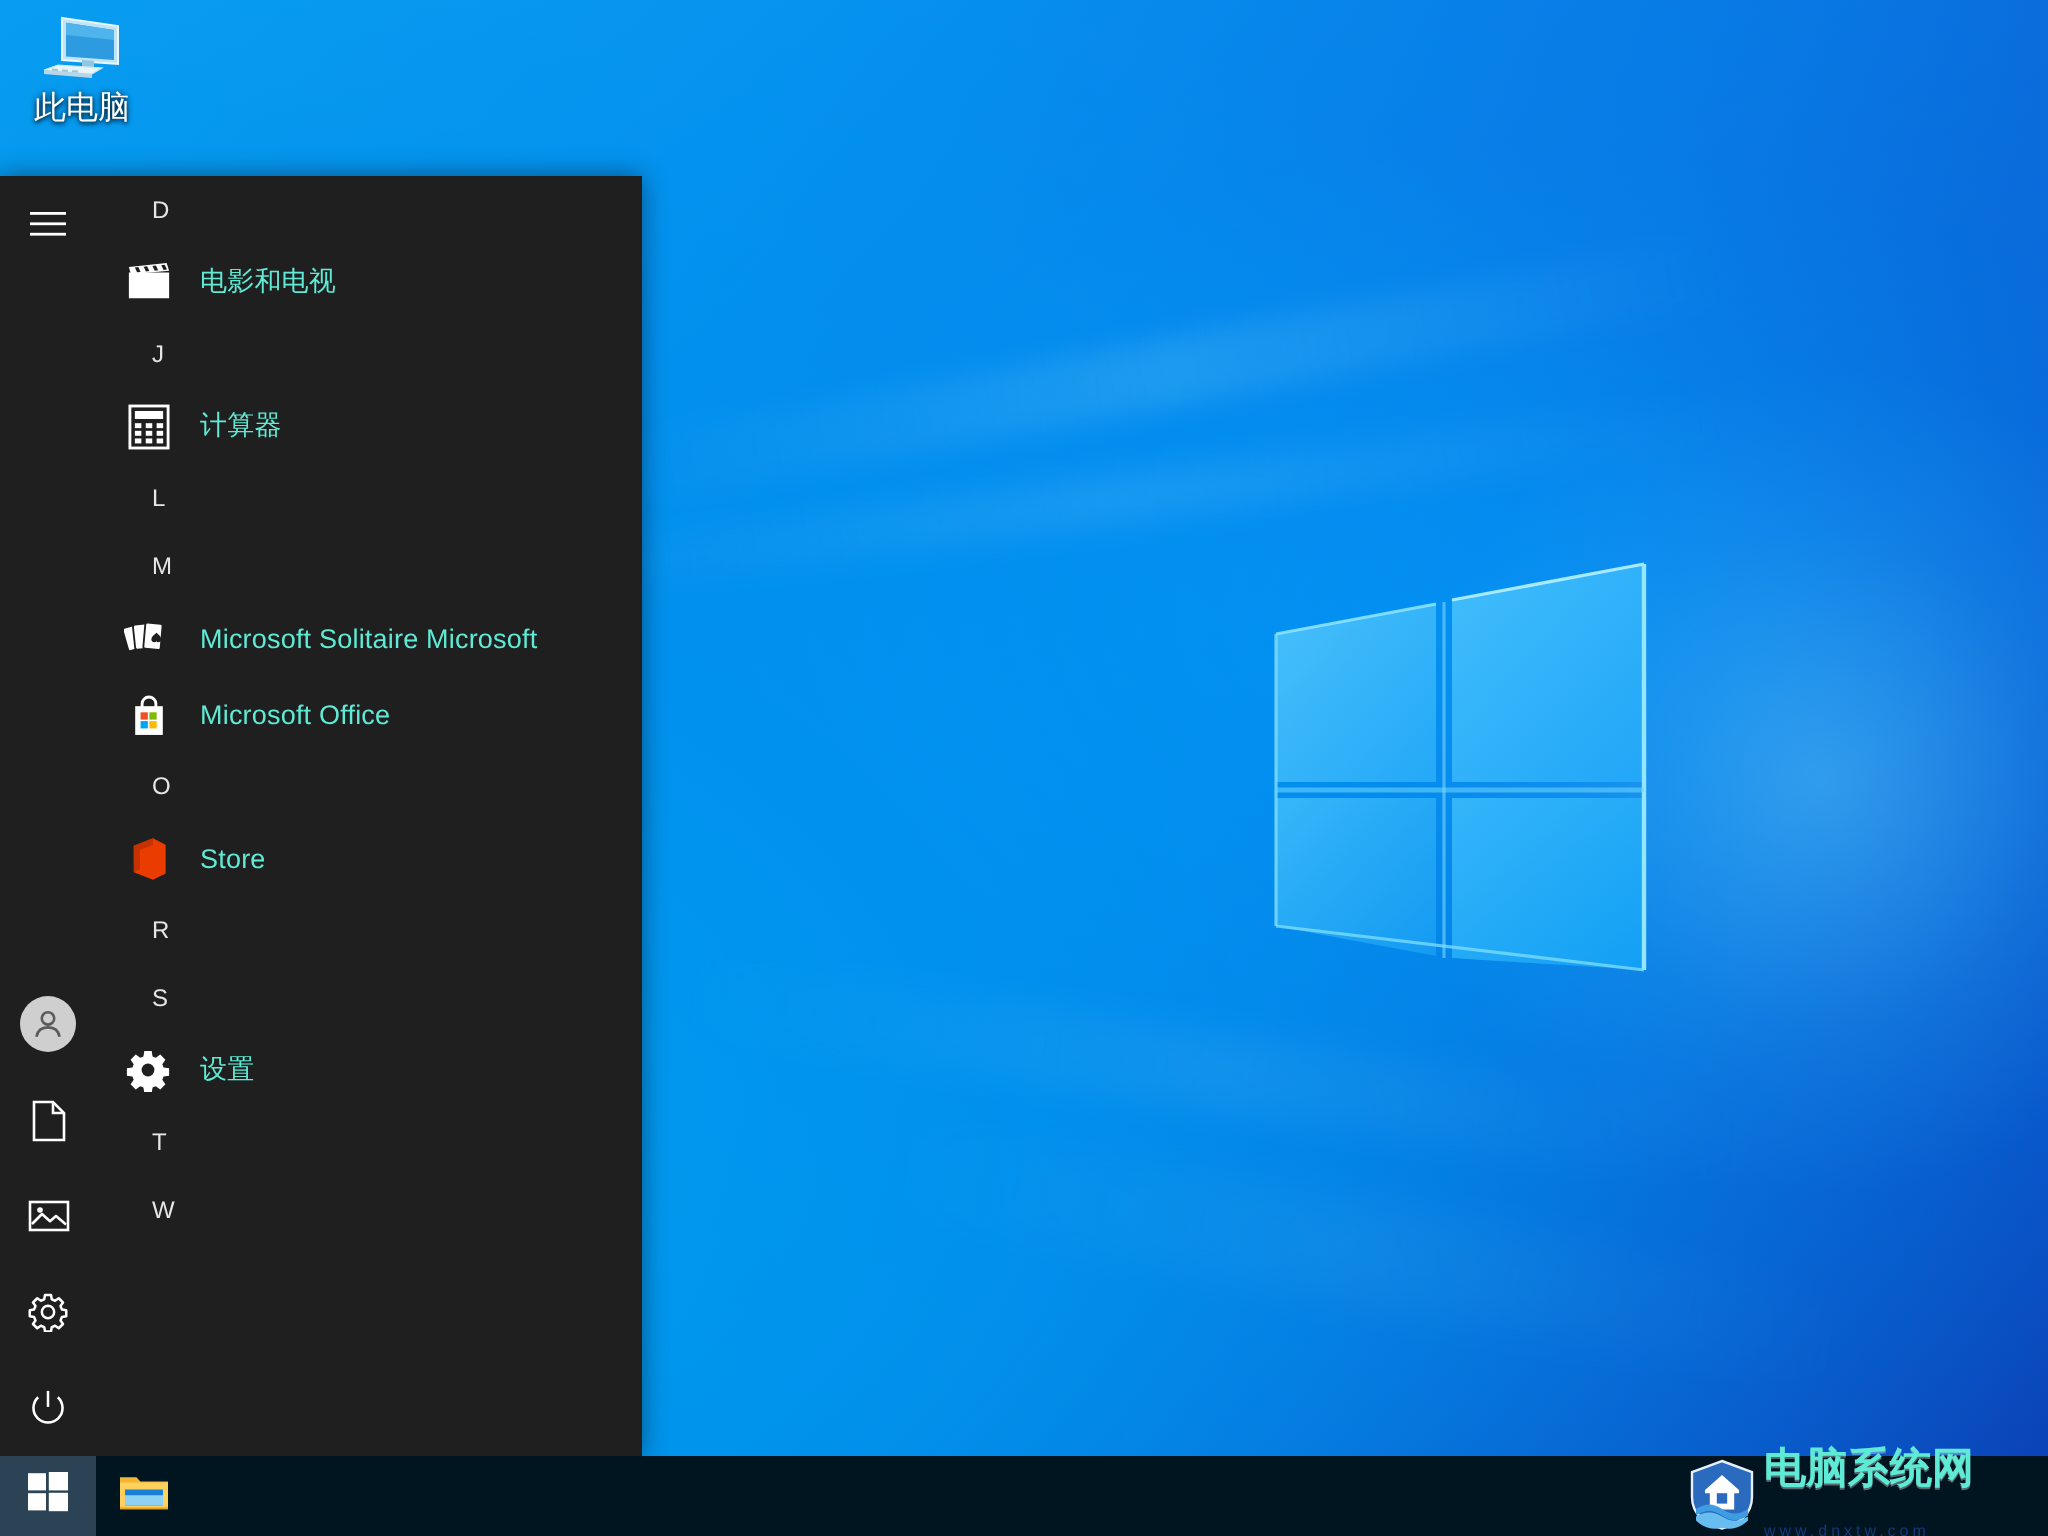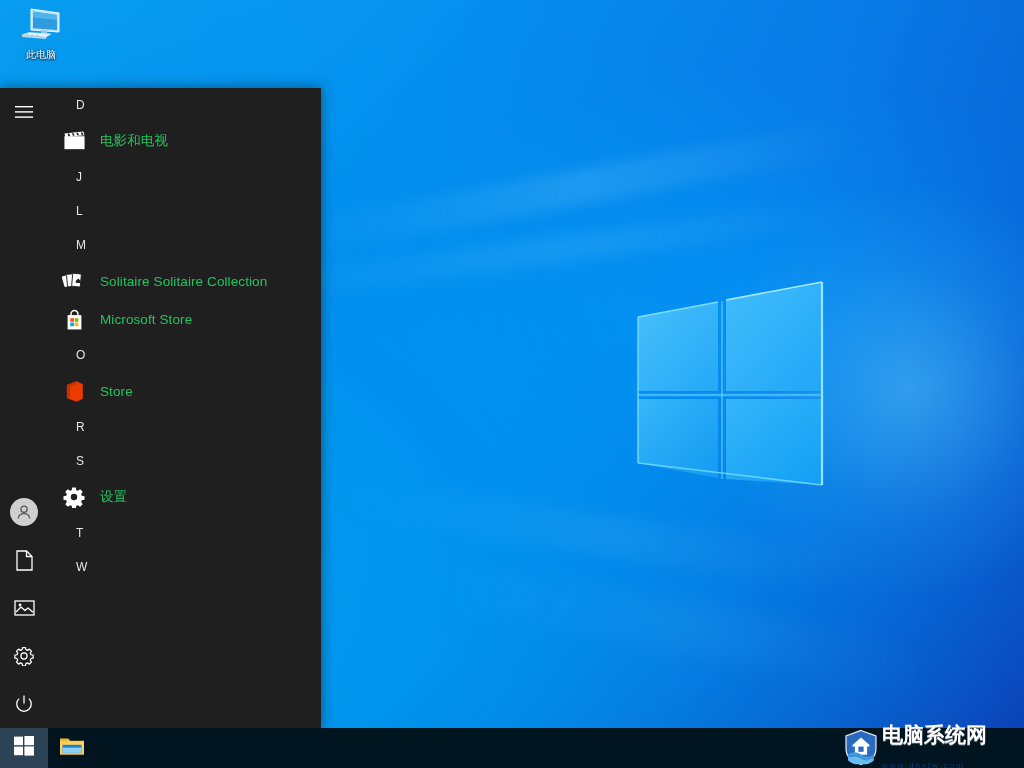--- a/index.html
+++ b/index.html
@@ -42,21 +42,21 @@
   #hero svg { width:100%; height:100%; overflow:visible; }
 
   
   #desk-icon {
     position:absolute; left:6px; top:6px; width:70px;
     display:flex; flex-direction:column; align-items:center; gap:2px;
     cursor:default;
   }
   #desk-icon .glyph { width:48px; height:40px; position:relative; }
   #desk-icon .label {
-    font-size:10px; color:#fff; line-height:14px;
+    font-size:16px; color:#fff; line-height:14px;
     text-shadow:0 1px 2px rgba(0,0,0,.75), 0 0 3px rgba(0,0,0,.6);
   }
 
   
   #startmenu {
     position:absolute; left:0; top:88px; width:321px; height:640px;
     background:#1f1f1f;
     display:flex;
     box-shadow:0 0 12px rgba(0,0,0,.45);
     overflow:hidden;
@@ -97,21 +97,21 @@
     height:38px; display:flex; align-items:center;
     padding-left:14px; padding-right:8px;
     cursor:default; position:relative;
   }
   .app-ico {
     width:24px; height:24px; flex:0 0 24px;
     display:flex; align-items:center; justify-content:center;
     margin-right:14px;
   }
   .app-label {
-    font-size:13.5px; color:#22c55e; white-space:nowrap;
+    font-size:13.5px; color:#5eead4; white-space:nowrap;
     letter-spacing:.1px;
   }
   .chev { margin-left:auto; width:16px; height:16px; display:flex; align-items:center; justify-content:center; }
 
   
   #taskbar {
     position:absolute; left:0; bottom:0; width:1024px; height:40px;
     background:#011520;
     display:flex; align-items:center;
     z-index:50;
@@ -130,23 +130,23 @@
   
   #watermark {
     position:absolute; right:0; bottom:0; width:184px; height:42px;
     z-index:60; pointer-events:none;
     display:flex; align-items:center; gap:4px;
     padding-left:4px;
   }
   #wm-shield { width:34px; height:36px; flex:0 0 34px; position:relative; }
   #wm-text { display:flex; flex-direction:column; justify-content:center; line-height:1; }
   #wm-title {
-    font-size:21px; font-weight:bold; color:#ffffff;
+    font-size:21px; font-weight:bold; color:#5eead4;
     letter-spacing:0px; text-shadow:0 1px 0 rgba(255,255,255,.35);
-    font-family:Liberation Sans, sans-serif;
+    font-family:Liberation Serif, serif;
   }
   #wm-url {
     font-size:8px; color:#123a7a; letter-spacing:2.0px; margin-top:17px;
     font-family:"Liberation Sans",sans-serif;
   }
 </style>
 </head>
 <body>
 
 <div id="desktop">
@@ -291,49 +291,69 @@
           <polygon points="4.6,3.9 6.4,3.7 7.6,6.2 5.8,6.4"></polygon>
           <polygon points="9.2,3.5 11,3.3 12.2,5.8 10.4,6"></polygon>
           <polygon points="13.8,3.1 15.6,2.9 16.8,5.4 15,5.6"></polygon>
           <polygon points="18.4,2.7 20.2,2.5 21.4,5 19.6,5.2"></polygon>
         </g>
       </svg>
         </span>
         <span class="app-label">电影和电视</span>
       </div>
       <div class="group-header">J</div>
+      <div class="app-row">
+        <span class="app-ico">
+          <svg width="21" height="23" viewBox="0 0 22 24">
+        <rect x="1" y="1" width="20" height="22" fill="none" stroke="#fff" stroke-width="1.5"></rect>
+        <rect x="3.6" y="3.6" width="14.8" height="4.2" fill="#fff"></rect>
+        <g fill="#fff">
+          <rect x="3.6" y="10" width="3.4" height="2.6"></rect>
+              <rect x="9.3" y="10" width="3.4" height="2.6"></rect>
+              <rect x="15" y="10" width="3.4" height="2.6"></rect>
+          <rect x="3.6" y="14" width="3.4" height="2.6"></rect>
+              <rect x="9.3" y="14" width="3.4" height="2.6"></rect>
+              <rect x="15" y="14" width="3.4" height="2.6"></rect>
+          <rect x="3.6" y="18" width="3.4" height="2.6"></rect>
+              <rect x="9.3" y="18" width="3.4" height="2.6"></rect>
+              <rect x="15" y="18" width="3.4" height="2.6"></rect>
+        </g>
+      </svg>
+        </span>
+        <span class="app-label">计算器</span>
+      </div>
       <div class="group-header">L</div>
       <div class="group-header">M</div>
       <div class="app-row">
         <span class="app-ico">
           <svg width="24" height="22" viewBox="0 0 26 22">
         <g>
           <rect x="0.6" y="4.4" width="9" height="13" rx="1.2" fill="#fff" stroke="#1f1f1f" stroke-width="1" transform="rotate(-16 5 11)"></rect>
           <rect x="5.4" y="3.4" width="9" height="13.6" rx="1.2" fill="#fff" stroke="#1f1f1f" stroke-width="1" transform="rotate(-6 10 10)"></rect>
           <rect x="11" y="3" width="9.4" height="14.2" rx="1.2" fill="#fff" stroke="#1f1f1f" stroke-width="1" transform="rotate(5 16 10)"></rect>
           <path d="M17.6 8.2c1.5 1.4 2.6 2.3 2.6 3.5 0 1-.8 1.6-1.6 1.6-.5 0-.9-.2-1.1-.5-.2.3-.6.5-1.1.5-.9 0-1.6-.6-1.6-1.6 0-1.2 1.2-2.1 2.8-3.5z" fill="#1f1f1f"></path>
         </g>
       </svg>
         </span>
-        <span class="app-label">Solitaire Solitaire Collection</span>
+        <span class="app-label">Microsoft Solitaire Microsoft</span>
       </div>
       <div class="app-row">
         <span class="app-ico">
           <svg width="23" height="23" viewBox="0 0 24 24">
         <path d="M4.8 7.4h14.4v15H4.8z" fill="#fff"></path>
         <path d="M8.4 8.6V6.2a3.6 3.6 0 0 1 7.2 0v2.4" fill="none" stroke="#fff" stroke-width="1.5"></path>
         <g>
           <rect x="7.6" y="10.6" width="3.8" height="3.8" fill="#f25022"></rect>
           <rect x="12.2" y="10.6" width="3.8" height="3.8" fill="#7fba00"></rect>
           <rect x="7.6" y="15.2" width="3.8" height="3.8" fill="#00a4ef"></rect>
           <rect x="12.2" y="15.2" width="3.8" height="3.8" fill="#ffb900"></rect>
         </g>
       </svg>
         </span>
-        <span class="app-label">Microsoft Store</span>
+        <span class="app-label">Microsoft Office</span>
       </div>
       <div class="group-header">O</div>
       <div class="app-row">
         <span class="app-ico">
           <svg width="22" height="23" viewBox="0 0 22 24">
         <path d="M13.6 1.2 3.6 5.1v13.8l10 3.9 6.6-3.3V4.5z" fill="#eb3c00"></path>
         <path d="M13.6 1.2 3.6 5.1v13.8l3.2-1.6V7.3l6.8-2.6z" fill="#c53200"></path>
         <path d="M13.6 4.7 6.8 7.3v10l6.8 2.7z" fill="#ff5722" opacity=".0"></path>
         <path d="M6.8 7.3 13.6 4.7v15.3l-6.8-2.7z" fill="#ffffff" opacity=".0"></path>
       </svg>

